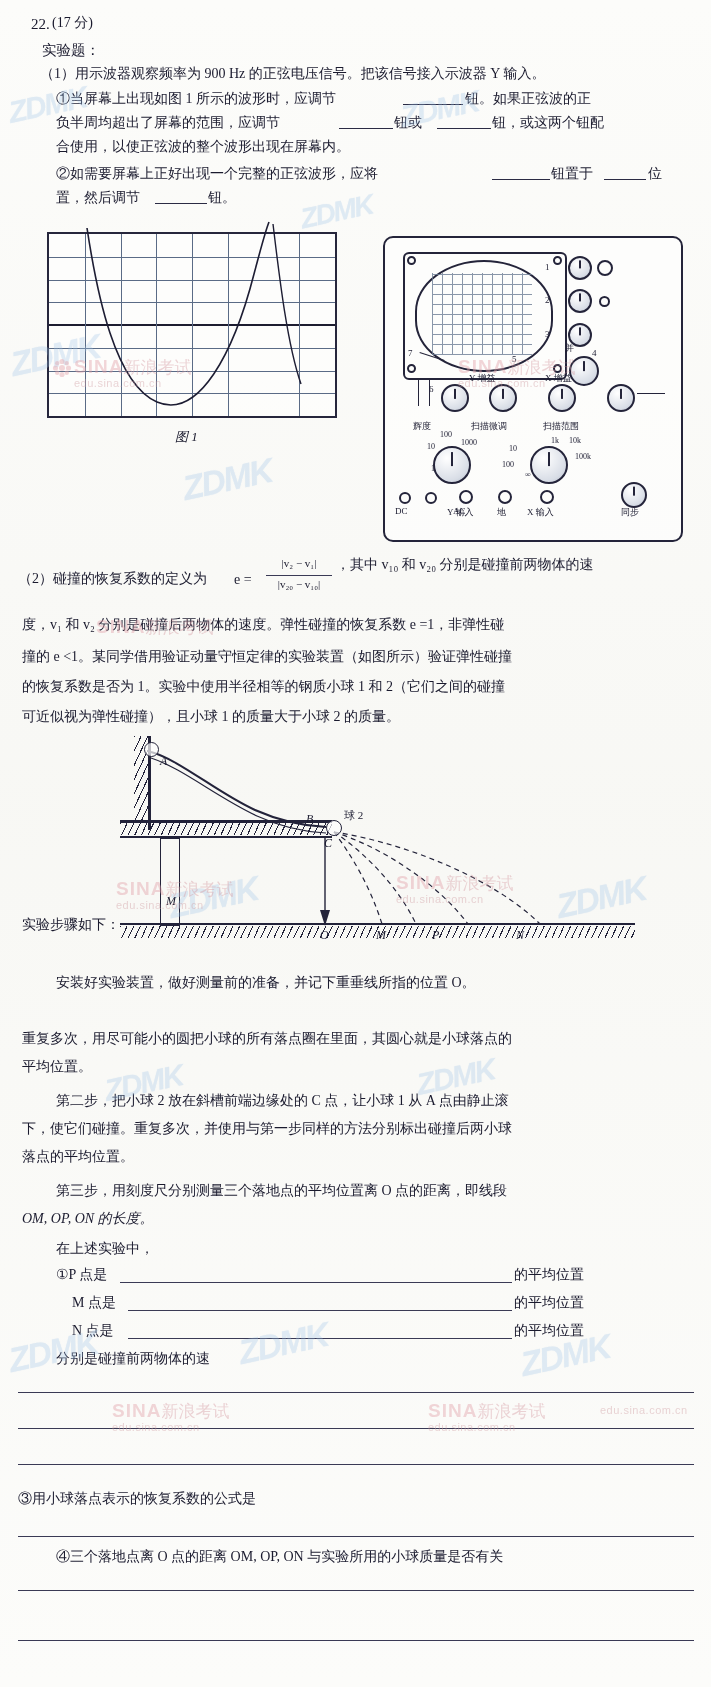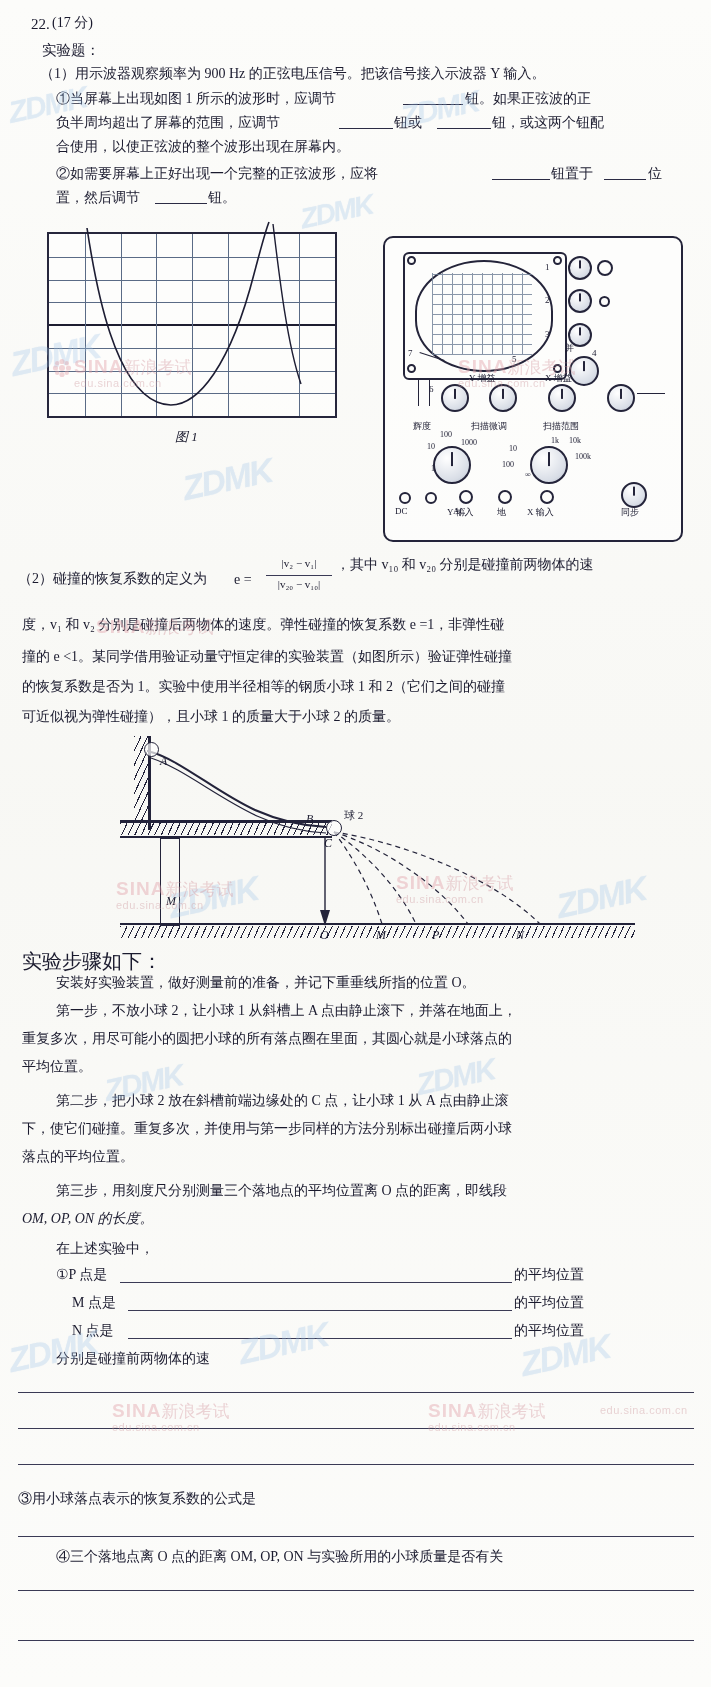--- a/index.html
+++ b/index.html
@@ -268,23 +268,22 @@
     <div class="lbl italic" style="left:186px;top:76px;font-size:12px;">B</div>
     <div class="lbl italic" style="left:204px;top:100px;font-size:12px;">C</div>
     <div class="lbl" style="left:224px;top:72px;font-size:11px;">球 2</div>
     <div class="lbl italic" style="left:46px;top:158px;font-size:12px;">M</div>
     <div class="lbl italic" style="left:200px;top:192px;font-size:12px;">O</div>
     <div class="lbl italic" style="left:256px;top:192px;font-size:12px;">M</div>
     <div class="lbl italic" style="left:312px;top:192px;font-size:12px;">P</div>
     <div class="lbl italic" style="left:396px;top:192px;font-size:12px;">N</div>
   </div>
 
-  <div class="t" style="left:22px;top:948px;font-size:20px;">实验步骤如下：</div>
+  <div class="t" style="left:22px;top:916px;font-size:14px;">实验步骤如下：</div>
   <div class="t" style="left:56px;top:974px;font-size:14px;">安装好实验装置，做好测量前的准备，并记下重垂线所指的位置 O。</div>
-  <div class="t" style="left:56px;top:1002px;font-size:14px;">第一步，不放小球 2，让小球 1 从斜槽上 A 点由静止滚下，并落在地面上，</div>
   <div class="t" style="left:22px;top:1030px;font-size:14px;">重复多次，用尽可能小的圆把小球的所有落点圈在里面，其圆心就是小球落点的</div>
   <div class="t" style="left:22px;top:1058px;font-size:14px;">平均位置。</div>
 
   <div class="t" style="left:56px;top:1092px;font-size:14px;">第二步，把小球 2 放在斜槽前端边缘处的 C 点，让小球 1 从 A 点由静止滚</div>
   <div class="t" style="left:22px;top:1120px;font-size:14px;">下，使它们碰撞。重复多次，并使用与第一步同样的方法分别标出碰撞后两小球</div>
   <div class="t" style="left:22px;top:1148px;font-size:14px;">落点的平均位置。</div>
 
   <div class="t" style="left:56px;top:1182px;font-size:14px;">第三步，用刻度尺分别测量三个落地点的平均位置离 O 点的距离，即线段</div>
   <div class="t italic" style="left:22px;top:1210px;font-size:14px;">OM, OP, ON 的长度。</div>
 

